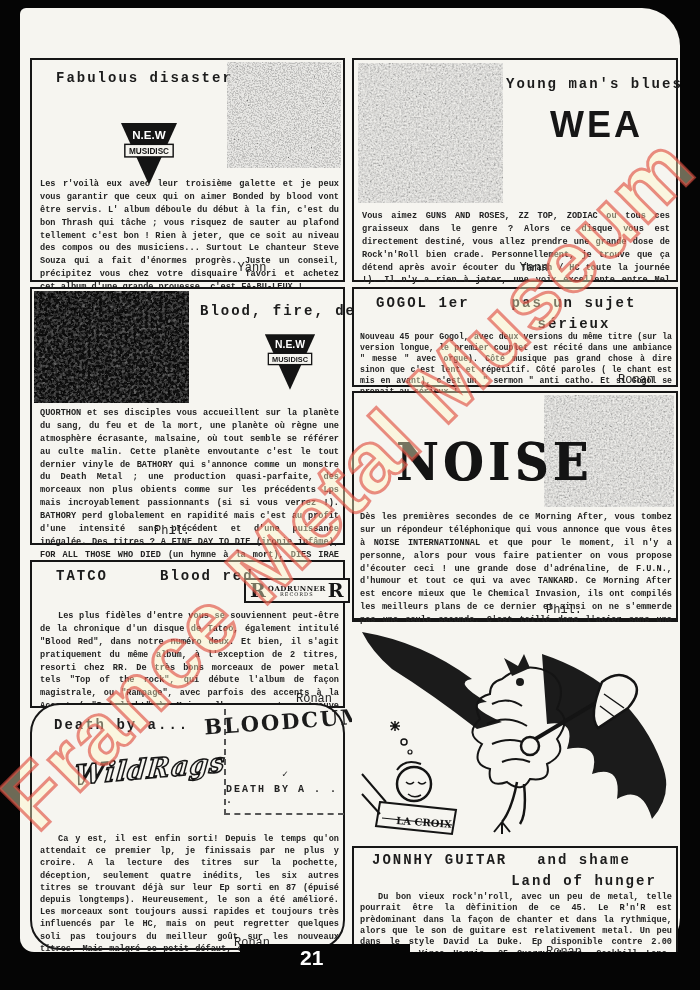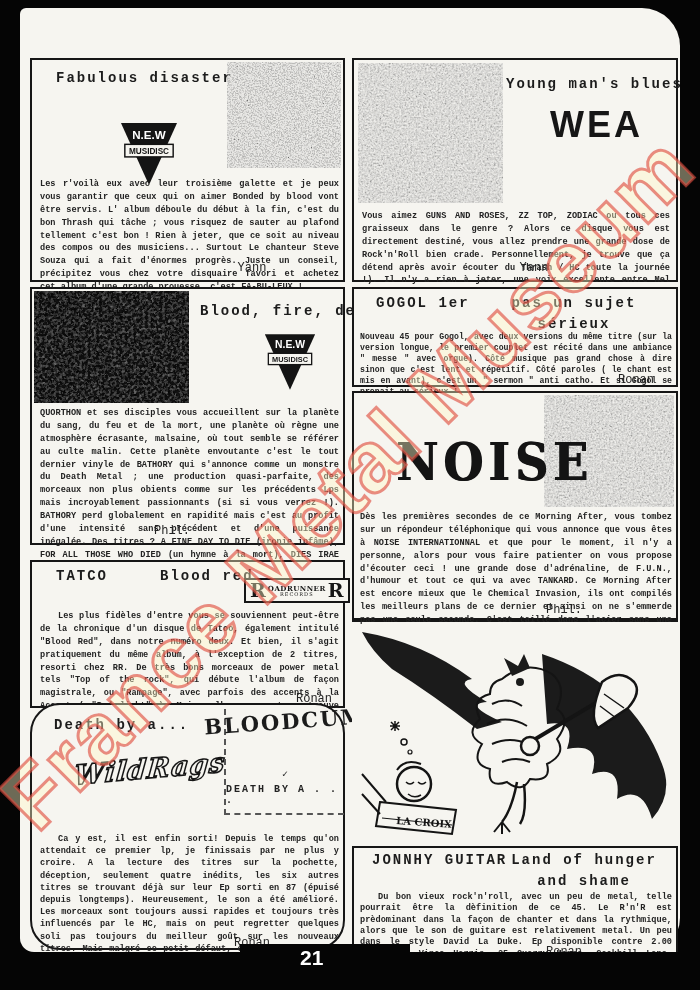--- a/index.html
+++ b/index.html
@@ -240,22 +240,22 @@
 
   <path d="M28,178 L104,186 L100,210 L24,202 Z" fill="#f6f5f0" stroke="#141414" stroke-width="2"></path>
   <path d="M30,194 l70,7" stroke="#141414" stroke-width="1"></path>
   <text x="44" y="200" font-size="10" font-weight="bold" fill="#141414" transform="rotate(4 44 200)" font-family="DejaVu Serif,serif">LA CROIX</text>
   <path d="M10,150 L34,178 M10,170 L28,190" stroke="#141414" stroke-width="2"></path>
 </svg>
 
 <div class="box" style="left:352px;top:846px;width:326px;height:108px;">
   <div class="ttitle" style="position:absolute;left:18px;top:4px;">JONNHY GUITAR</div>
   <div class="two-line-title" style="position:absolute;left:140px;top:2px;width:180px;">
+    <div>and shame</div>
     <div>Land of hunger</div>
-    <div>and shame</div>
   </div>
   <div class="tbody indent" style="position:absolute;left:6px;top:44px;width:312px;line-height:1.32;">Du bon vieux rock'n'roll, avec un peu de metal, telle pourrait être la dèfinition de ce 45. Le R'n'R est prèdominant dans la façon de chanter et dans la rythmique, alors que le son de guitare est relativement metal. Un peu dans le style David La Duke. Ep disponible contre 2.00 livres à: Vince Harris, 25 Quarry House, Cockhill Lane, Rubery Rednal, Birmingham, TB45 9SG, England.</div>
   <div class="sig" style="position:absolute;left:110px;top:95px;width:200px;">Ronan</div>
 </div>
 
 <div class="blackbar" style="left:0;top:952px;width:700px;height:38px;"></div>
 <div class="blackbar" style="left:240px;top:944px;width:170px;height:22px;"></div>
 <div class="pagenum">21</div>
 
 <div class="watermark">France Metal Museum</div>

